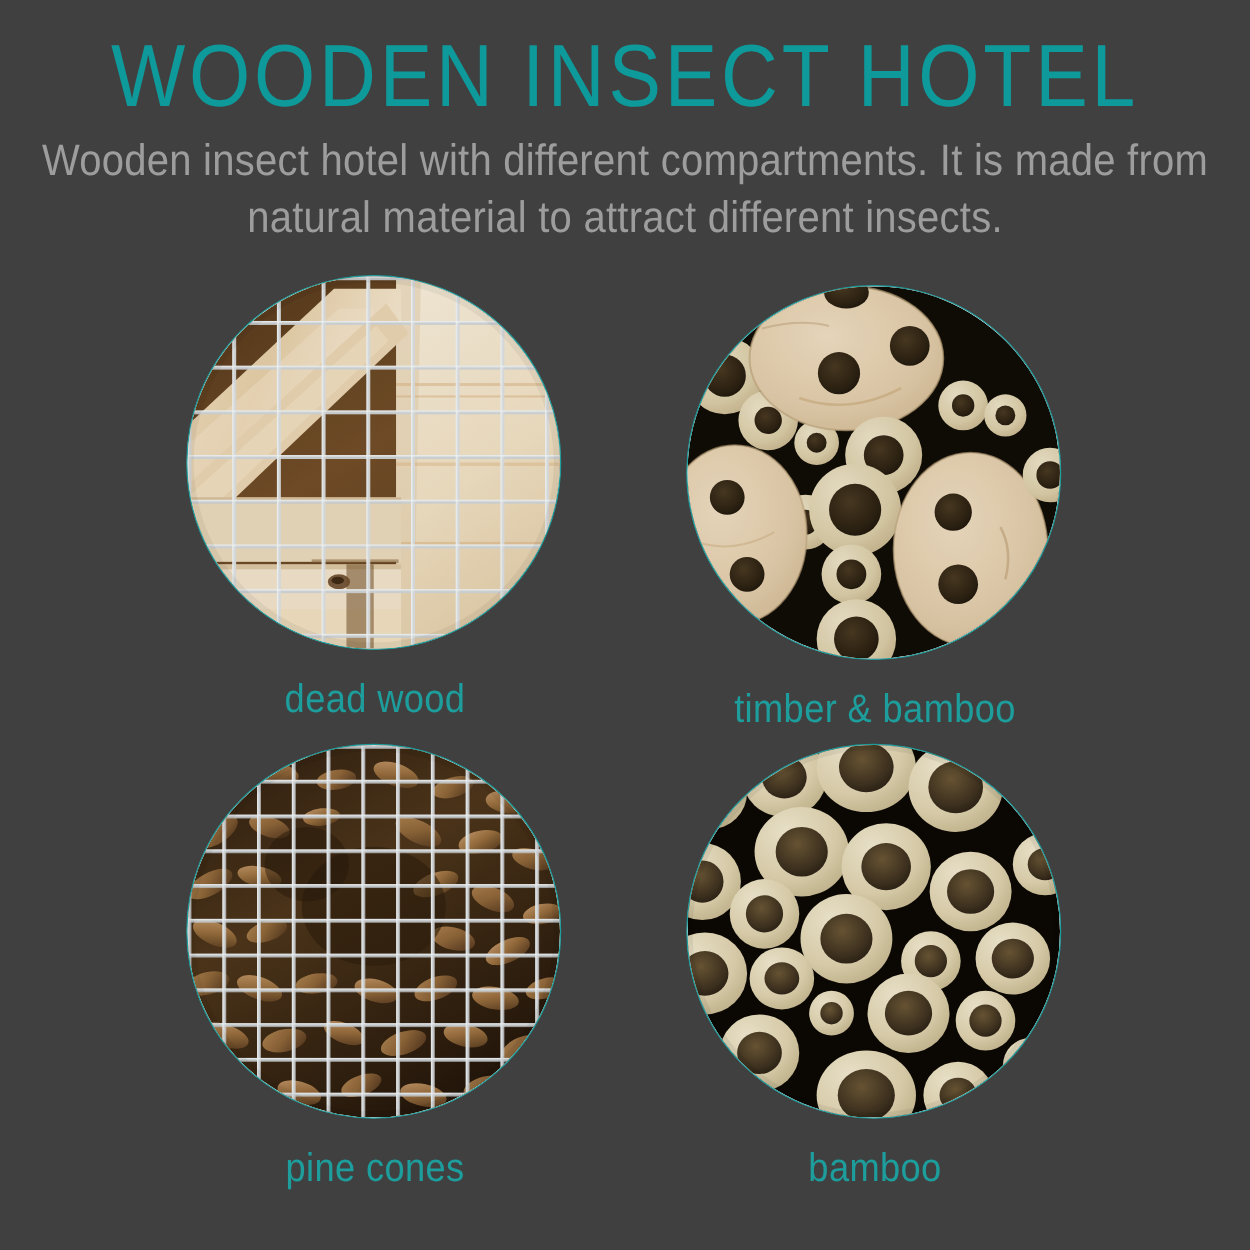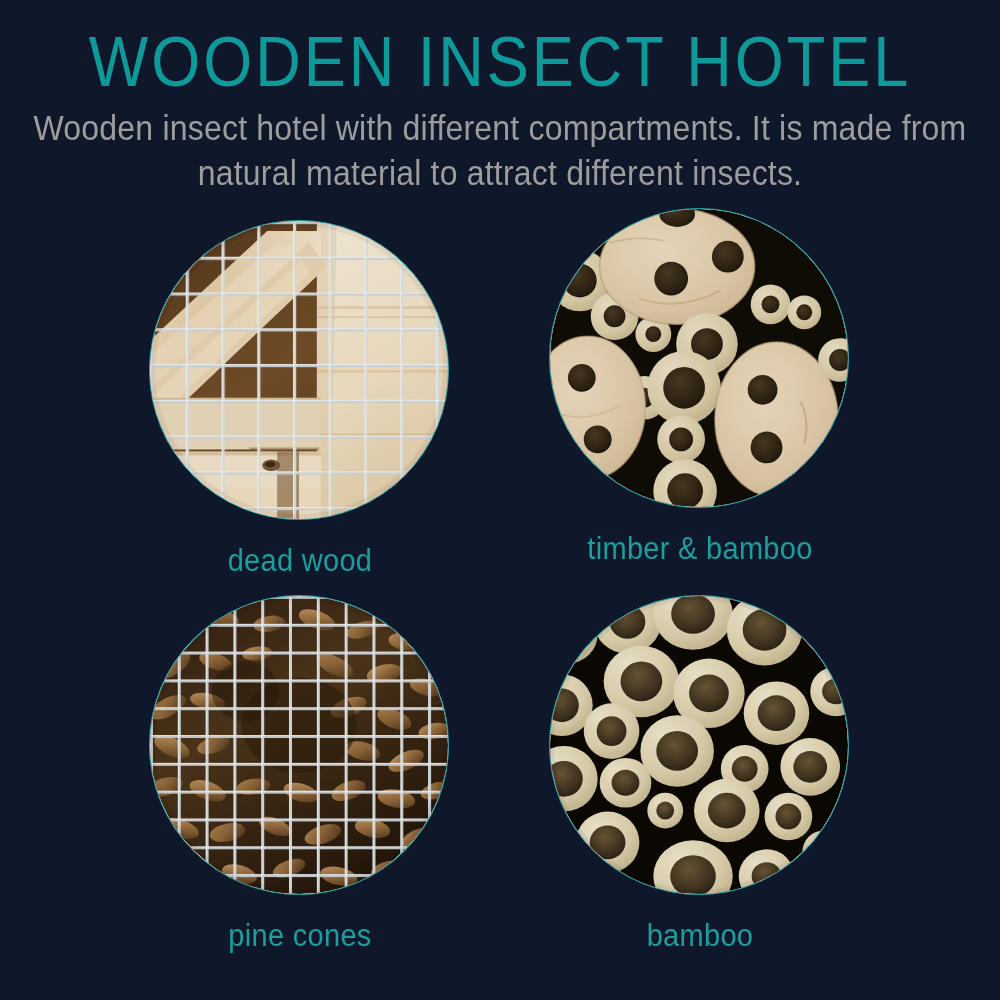--- a/index.html
+++ b/index.html
@@ -12,21 +12,21 @@
     height: 1000px;
     font-family: "Liberation Sans", sans-serif;
     overflow: hidden;
     position: relative;
   }
 
   .page {
     position: relative;
     width: 1000px;
     height: 1000px;
-    background: #0f172a;
+    background: #404040;
   }
 
   
   .header {
     position: absolute;
     left: 0;
     top: 0;
     width: 1000px;
     text-align: center;
   }
@@ -70,21 +70,21 @@
     left: 0;
     top: 0;
     width: 1000px;
     height: 792px;
   }
   .cell {
     position: absolute;
     width: 340px;
   }
   .cell-0 { left: 130px; top: 220px; }
-  .cell-1 { left: 530px; top: 208px; }
+  .cell-1 { left: 530px; top: 228px; }
   .cell-2 { left: 130px; top: 595px; }
   .cell-3 { left: 530px; top: 595px; }
 
   .circle-wrap {
     position: relative;
     width: 302px;
     height: 302px;
     margin: 0 auto;
   }
   .circle {

